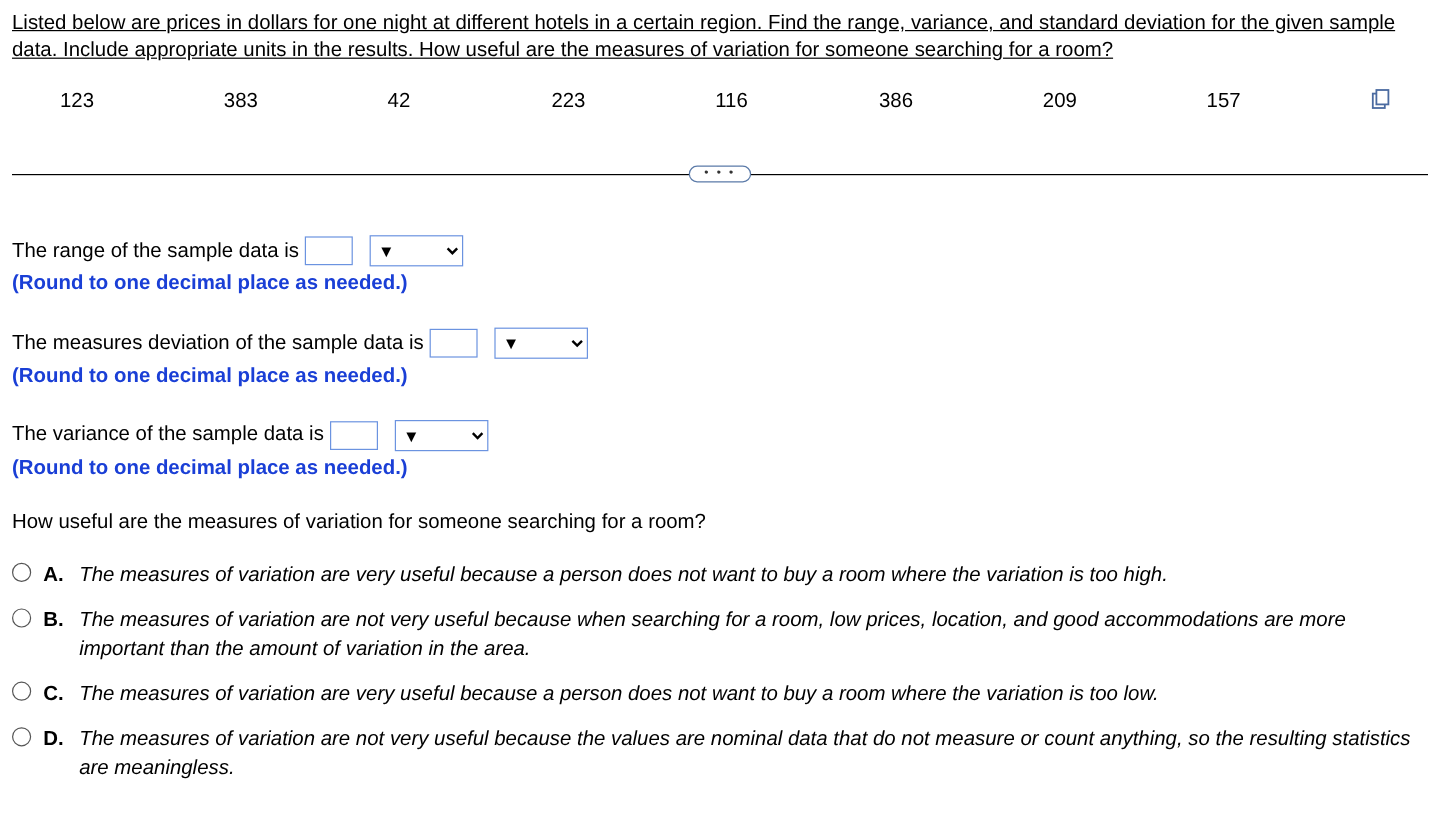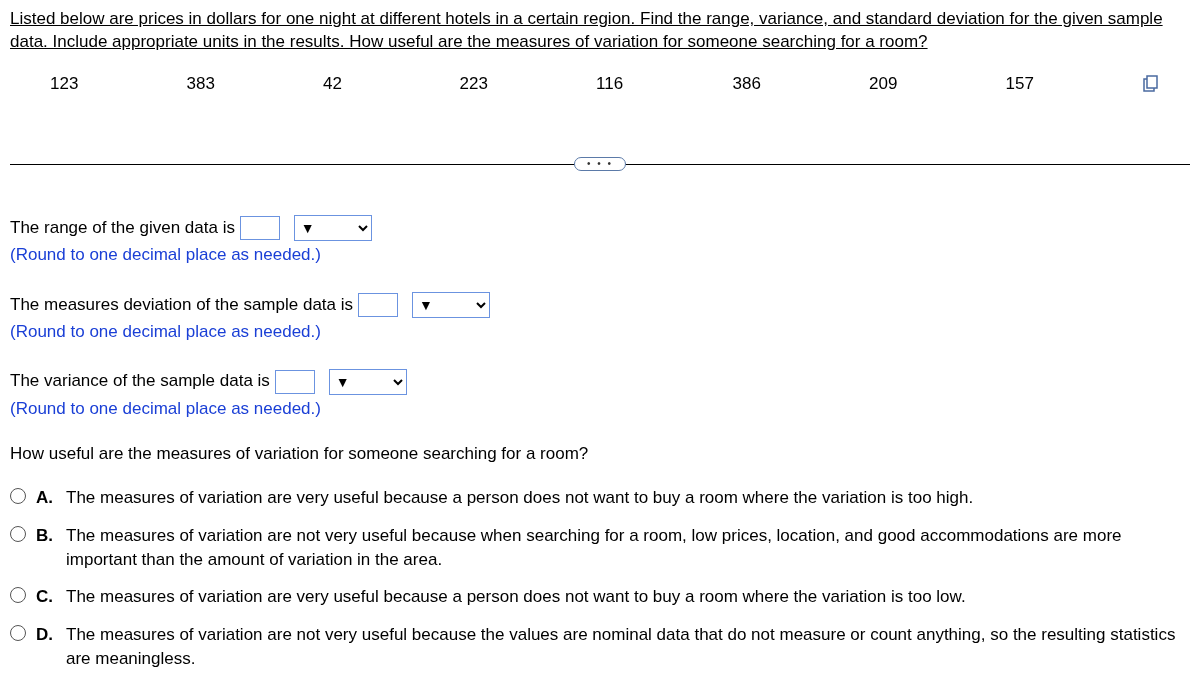--- a/index.html
+++ b/index.html
@@ -7,23 +7,23 @@
     font-family: Arial, Helvetica, sans-serif;
     font-size: 17px;
     color: #000;
     background: #fff;
     padding: 8px 10px;
     width: 1200px;
   }
   .intro { line-height: 1.35; margin-bottom: 20px; text-decoration: underline; }
   .data-row {
     display: flex;
-    align-items: center;
+    align-items: flex-start;
     padding: 0 30px 0 40px;
-    margin-bottom: 60px;
+    margin-bottom: 41px;
   }
   .data-val { flex: 1; text-align: left; }
   .copy-icon { cursor: pointer; }
   .copy-icon svg { display: block; }
   .divider-wrap {
     position: relative;
     height: 20px;
     margin-bottom: 40px;
   }
   .divider-line {
@@ -42,21 +42,21 @@
     border: 1px solid #5b7aa8;
     border-radius: 10px;
     padding: 1px 12px;
     font-size: 10px;
     letter-spacing: 2px;
     color: #333;
     cursor: pointer;
     line-height: 1;
   }
   .qblock { margin-bottom: 22px; line-height: 1.6; }
-  .hint { color: #1a3fd6; }
+  .hint { color: #1a3fd6; font-weight: bold; }
   .num-input {
     width: 40px;
     height: 24px;
     border: 1.5px solid #6b93e0;
     vertical-align: middle;
     font-size: 15px;
     text-align: center;
   }
   .unit-select {
     height: 26px;
@@ -80,21 +80,21 @@
   }
   .radio {
     width: 16px; height: 16px;
     border: 1.5px solid #555;
     border-radius: 50%;
     flex-shrink: 0;
     margin-top: 2px;
     cursor: pointer;
   }
   .opt-letter { font-weight: bold; flex-shrink: 0; width: 20px; }
-  .opt-text { flex: 1; }
+  .opt-text { flex: 1; font-style: italic; }
 </style>
 </head>
 <body>
 
 <div class="intro">Listed below are prices in dollars for one night at different hotels in a certain region. Find the range, variance, and standard deviation for the given sample data. Include appropriate units in the results. How useful are the measures of variation for someone searching for a room?</div>
 
 <div class="data-row">
   <span class="data-val">123</span>
   <span class="data-val">383</span>
   <span class="data-val">42</span>
@@ -110,21 +110,21 @@
     </svg>
   </span>
 </div>
 
 <div class="divider-wrap">
   <hr class="divider-line">
   <div class="ellipsis-pill">• • •</div>
 </div>
 
 <div class="qblock">
-  <span>The range of the given data is </span>
+  <span>The range of the sample data is </span>
   <input class="num-input" value="" style="">
   &nbsp;
   <select class="unit-select w1">
     <option>▼</option>
   </select>
   <br>
   <span class="hint">(Round to one decimal place as needed.)</span>
 </div>
 
 <div class="qblock">

